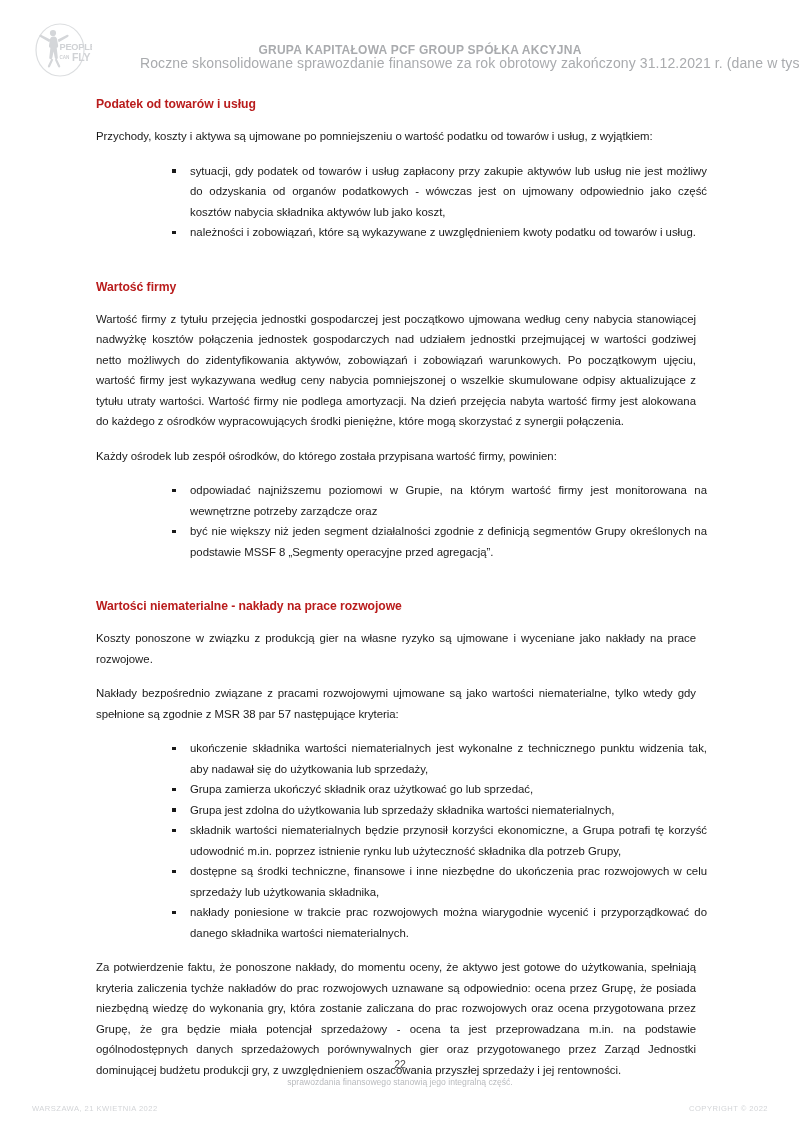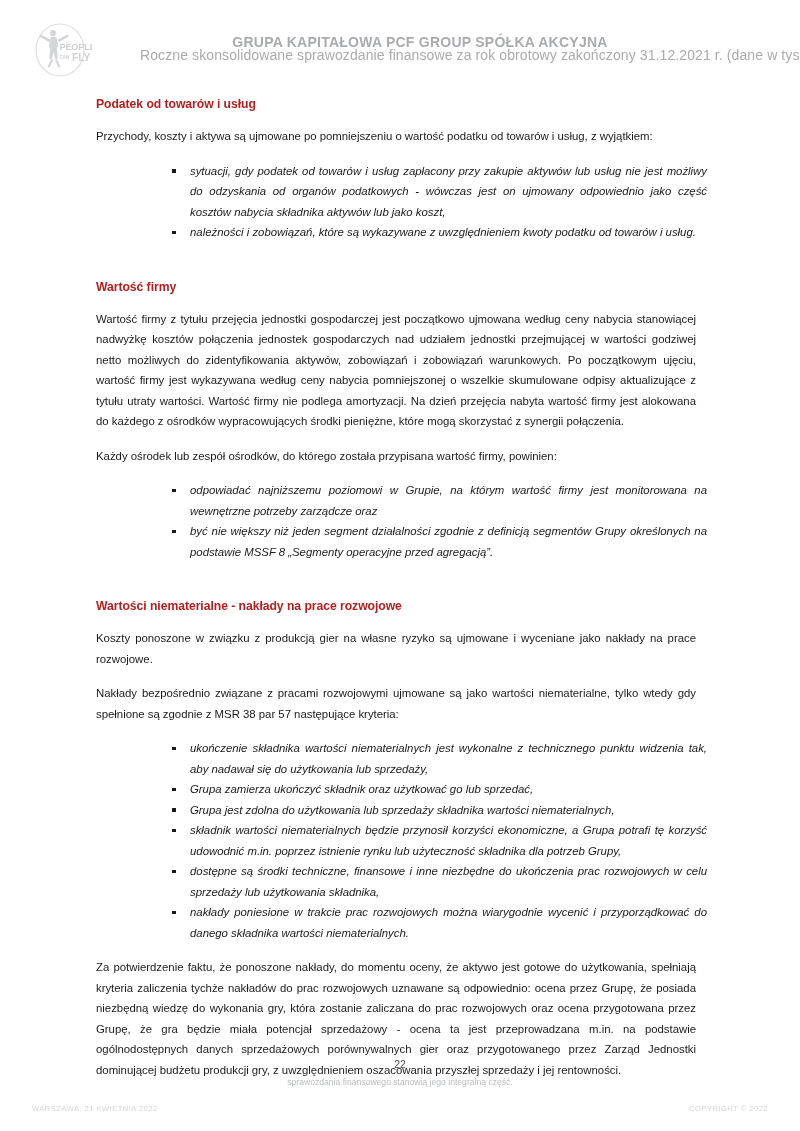--- a/index.html
+++ b/index.html
@@ -39,26 +39,27 @@
   .logo-svg { display: block; }
 
   .header-text {
     position: absolute;
     left: 140px;
     top: 36px;
     width: 560px;
     text-align: center;
   }
   .header-title {
-    font-size: 14px;
+    font-size: 12px;
     font-weight: bold;
     letter-spacing: 0.25px;
     color: #a9abae;
     line-height: 12px;
     white-space: nowrap;
+    margin-top: 8px;
   }
   .header-sub {
     font-size: 14px;
     font-weight: normal;
     letter-spacing: 0.1px;
     color: #a9abae;
     line-height: 12px;
     white-space: nowrap;
     margin-top: 1px;
   }
@@ -88,21 +89,20 @@
     text-align: justify;
     text-justify: inter-word;
     letter-spacing: -0.02px;
   }
   p.para.last { margin-bottom: 0; }
 
   ul.bullets {
     list-style: none;
     margin: 0 0 14px 0;
     padding: 0;
-    font-style: italic;
   }
   ul.bullets li {
     position: relative;
     font-size: 11.4px;
     color: #1a1a1a;
     line-height: 20.5px;
     padding-left: 94px;
     margin: 0;
     text-align: justify;
     text-justify: inter-word;

